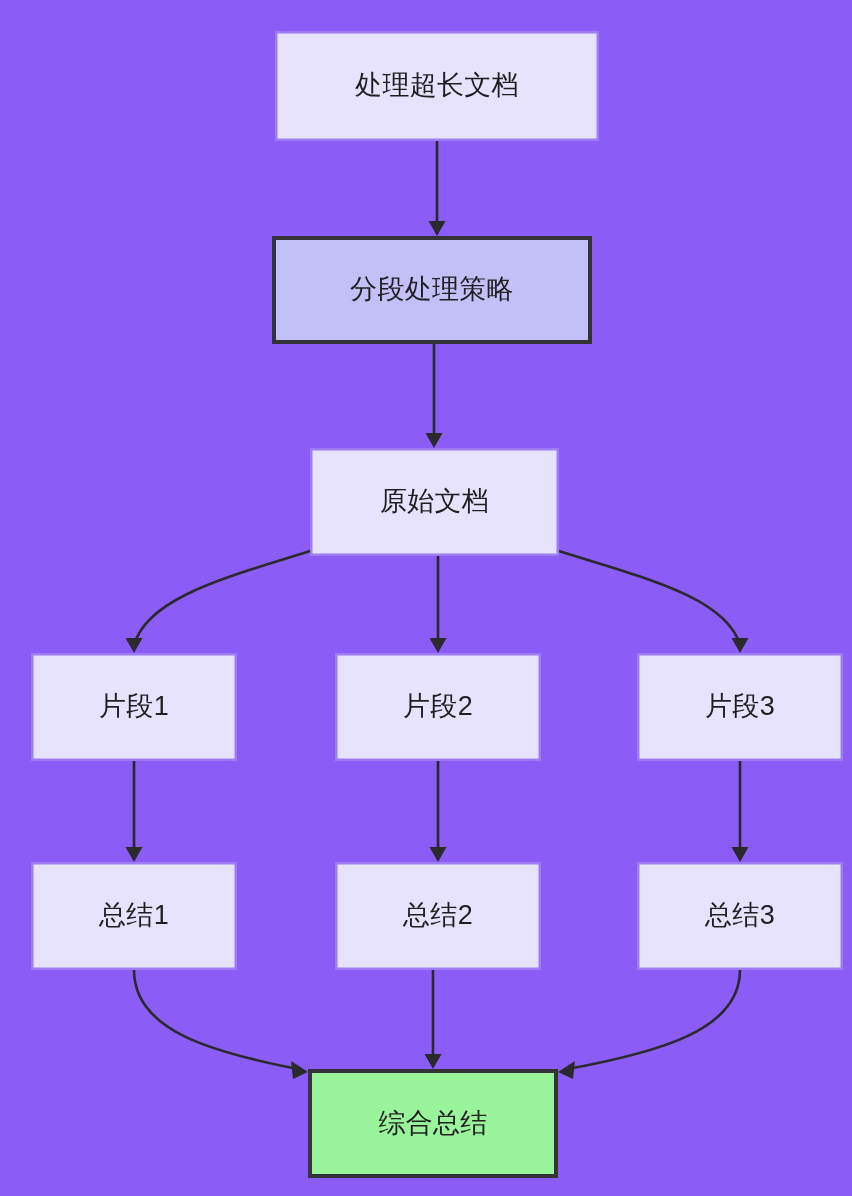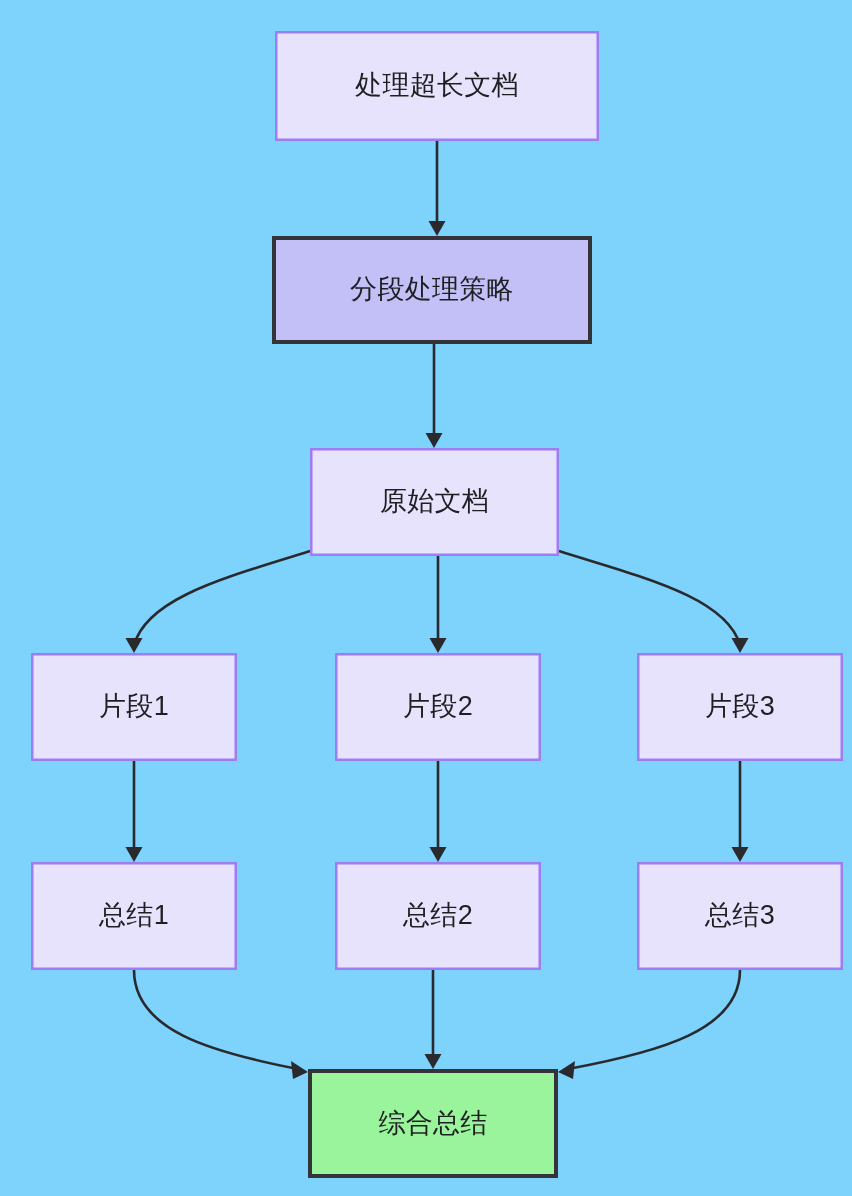--- a/index.html
+++ b/index.html
@@ -10,21 +10,21 @@
   body {
     width: 852px;
     height: 1196px;
     font-family: "Liberation Sans", "DejaVu Sans", sans-serif;
     overflow: hidden;
   }
   #flowchart-root {
     position: relative;
     width: 852px;
     height: 1196px;
-    background: #7dd3fc;
+    background: #8b5cf6;
   }
   svg.diagram {
     display: block;
     width: 852px;
     height: 1196px;
   }
   .node-rect {
     stroke-linejoin: miter;
   }
   .node-label {

